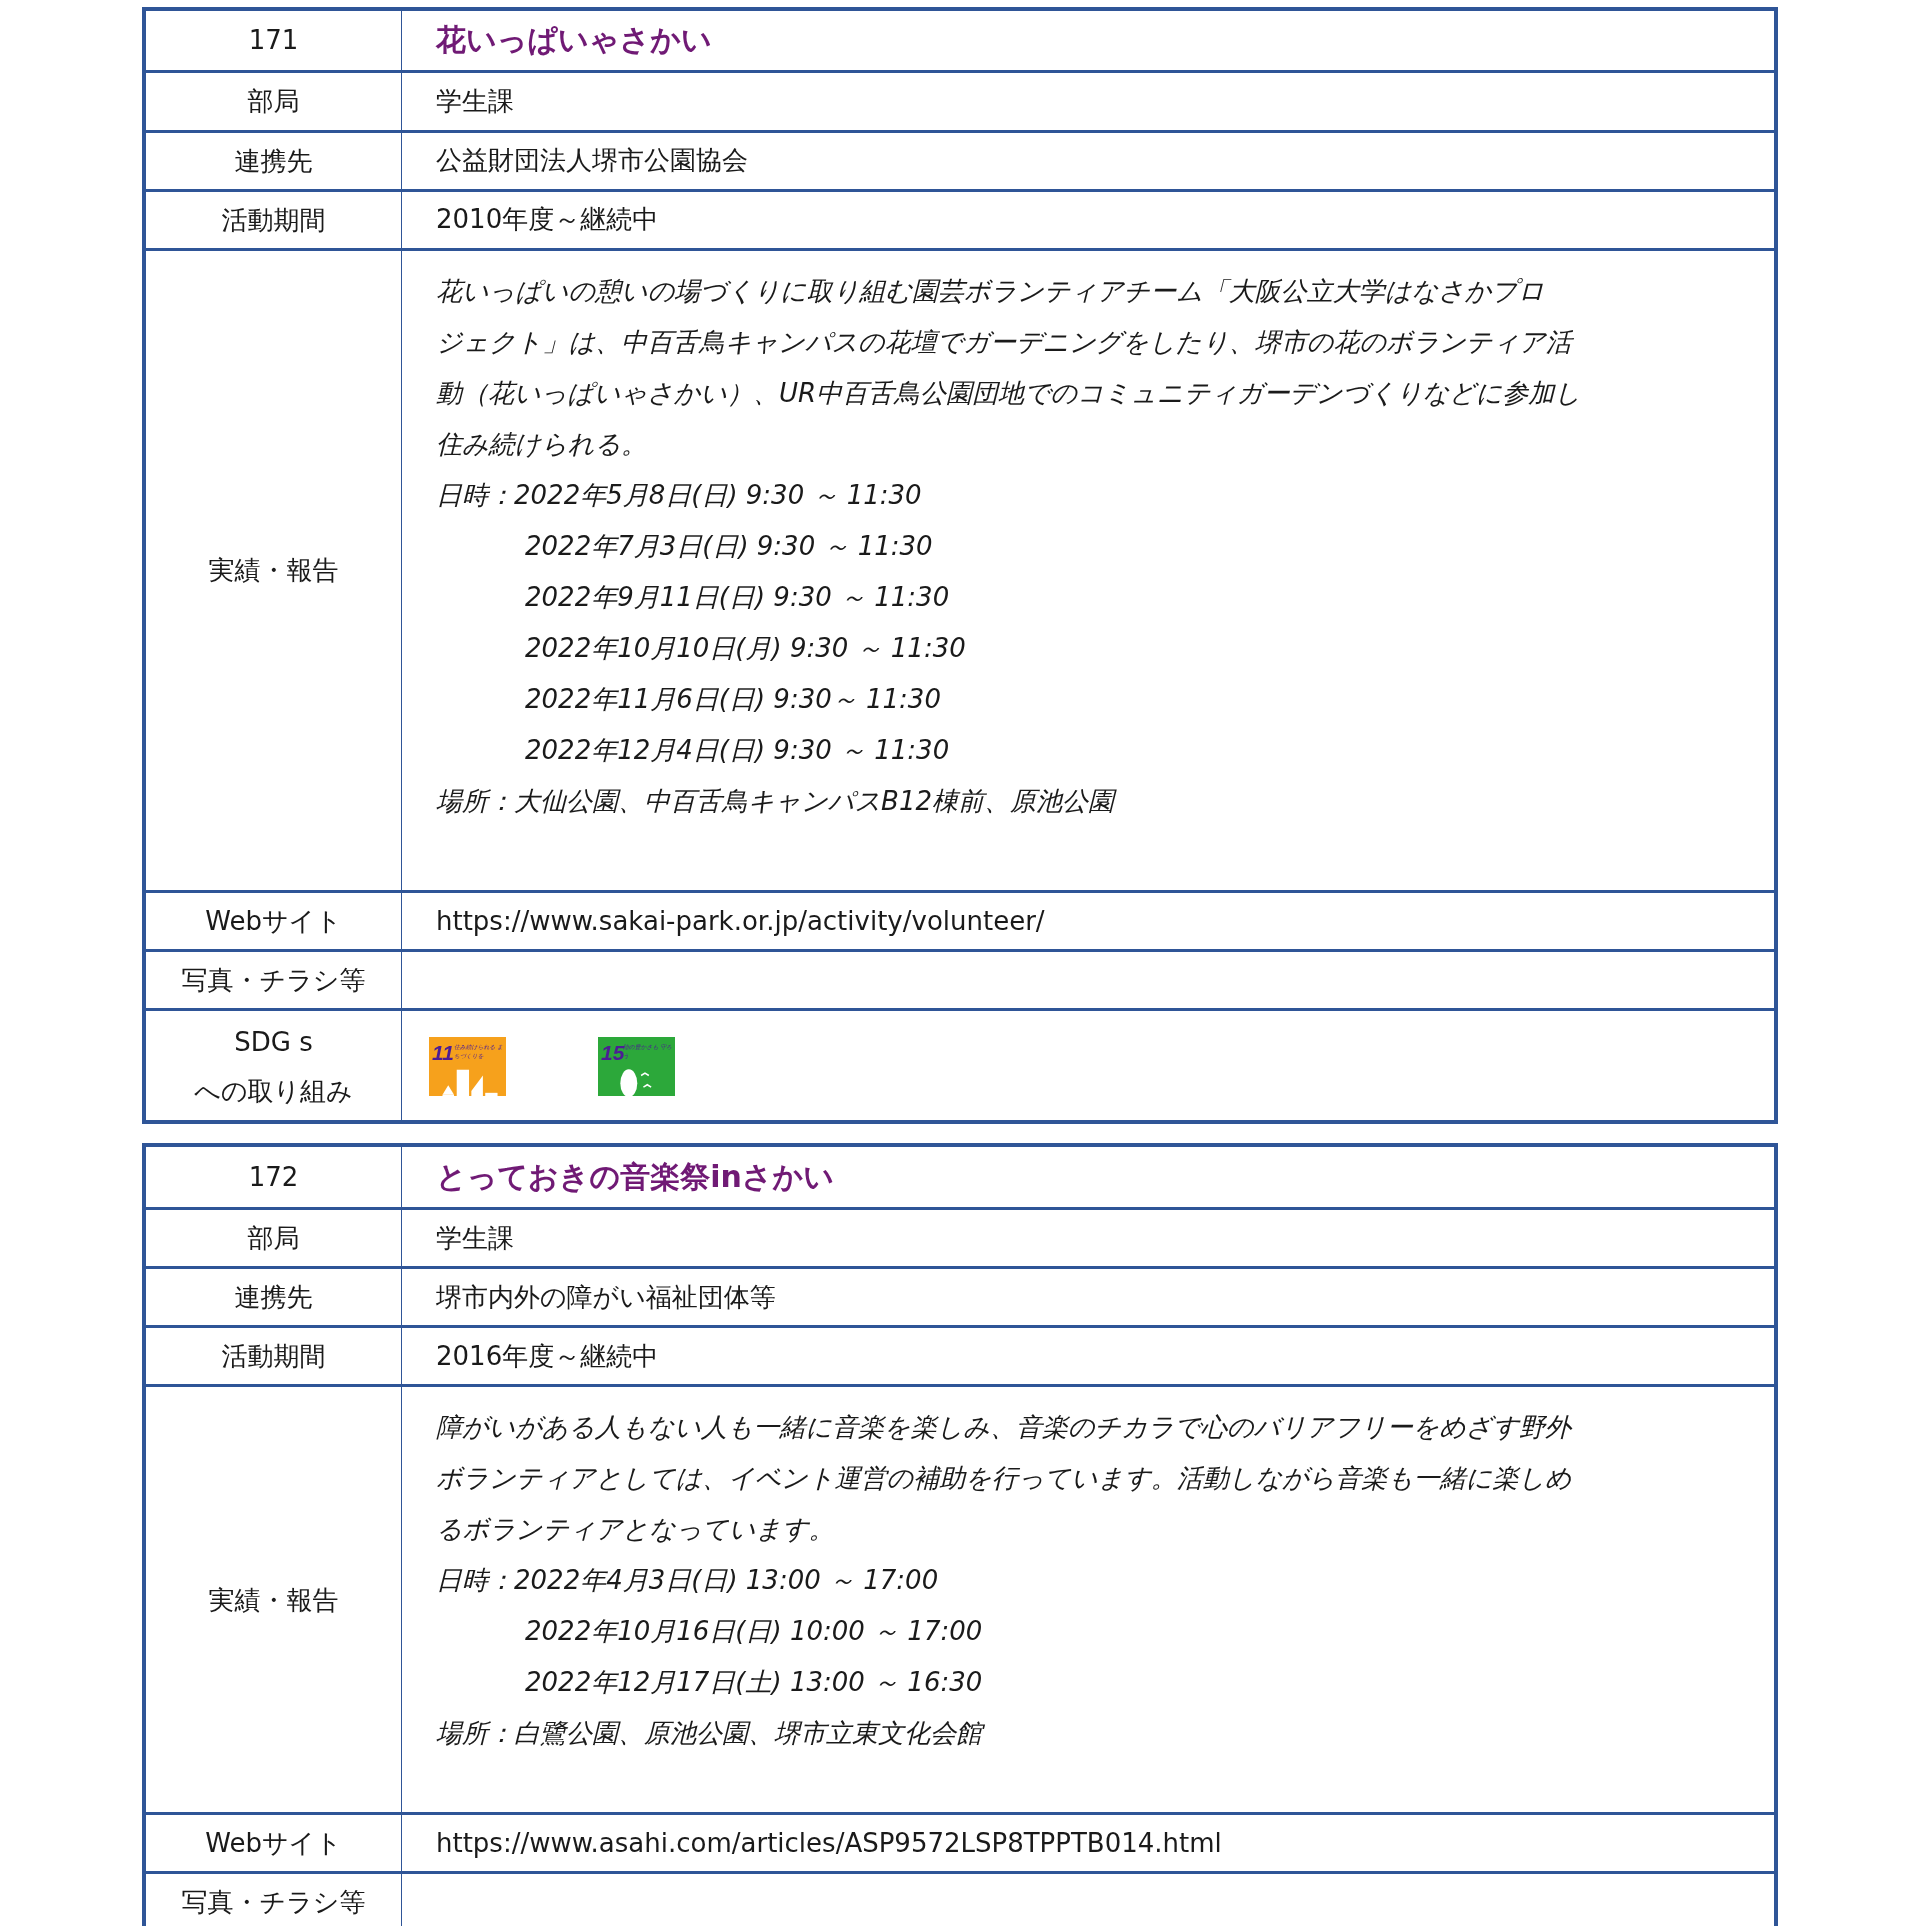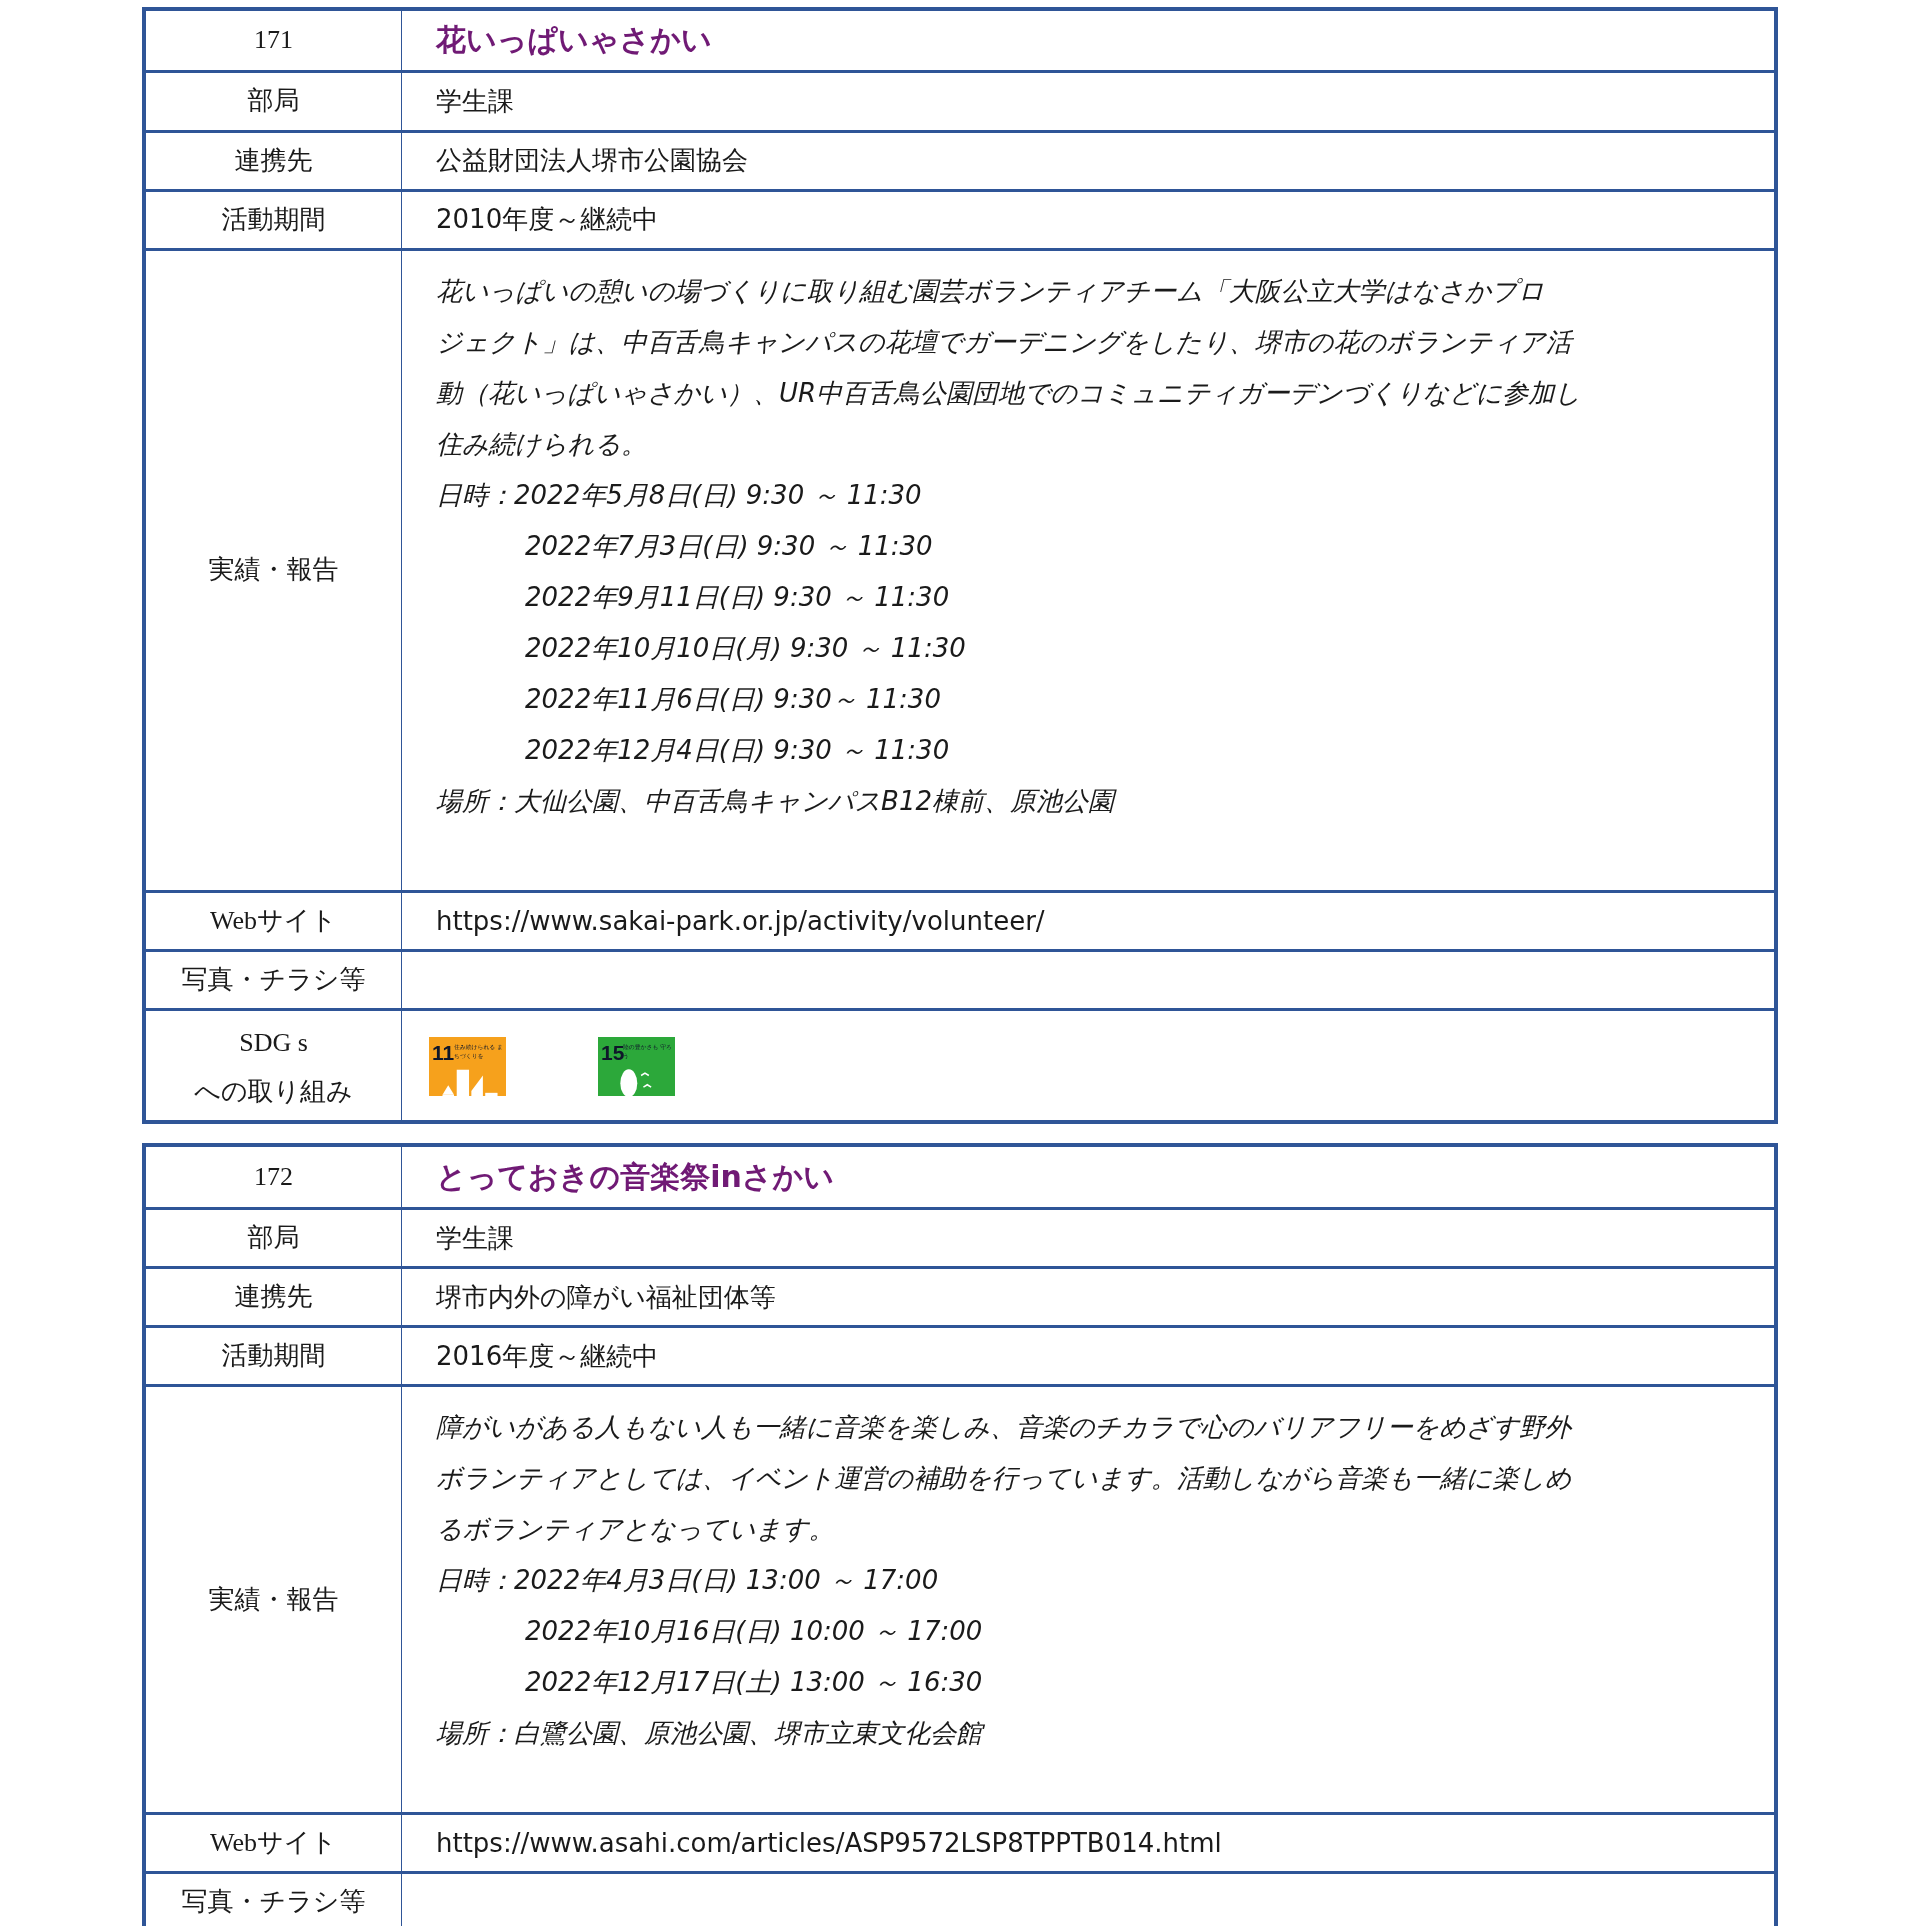--- a/index.html
+++ b/index.html
@@ -4,28 +4,28 @@
 <style>
   html, body { margin:0; padding:0; background:#ffffff; }
   body { width:1911px; height:2069px; position:relative; overflow:hidden;
          font-family:"DejaVu Sans","Liberation Sans",sans-serif; color:#1a1a1a; }
   .card { position:absolute; left:142px; width:1636px; box-sizing:border-box;
           border:4.6px solid #2f5597; background:#fff; }
   .row { display:flex; border-top:3.5px solid #2f5597; box-sizing:border-box; }
   .row:first-child { border-top:none; }
   .lab { width:256px; flex:0 0 256px; border-right:1.9px solid #2f5597; box-sizing:border-box;
          display:flex; align-items:center; justify-content:center; text-align:right;
-         font-size:26px; line-height:50px;font-family:Liberation Serif, serif; }
+         font-size:26px; line-height:50px; }
   .val { flex:1; padding-left:34px; display:flex; align-items:center; font-size:26px; box-sizing:border-box; }
   .title { color:#701a75; font-weight:bold; font-size:30px; }
   .report { display:block; padding-top:15.4px; padding-bottom:15.4px; padding-right:15.4px;font-style:italic; }
   .report p { margin:0; line-height:51px; }
   .indent { padding-left:89px; }
   .sdg-wrap { display:flex; align-items:center; gap:92px; padding-left:27px; }
-  .sdg { width:77px; height:59px; position:relative; color:#0f172a; box-sizing:border-box; }
+  .sdg { width:77px; height:59px; position:relative; color:#4c1d95; box-sizing:border-box;font-style:italic; }
   .sdg .num { position:absolute; left:3.1px; top:3.9px; font-size:21px; font-weight:bold; font-family:"Liberation Sans",sans-serif; }
   .sdg .cap { position:absolute; left:25px; top:6.2px; font-size:5.8px; line-height:8.5px; }
   .sdg svg { position:absolute; left:0; top:0; }
   .lab.twoline { flex-direction:column; line-height:49px; }
 </style>
 </head>
 <body>
 
 <div class="card" style="top:6.5px; height:1117px;">
   <div class="row" style="height:59px;">

